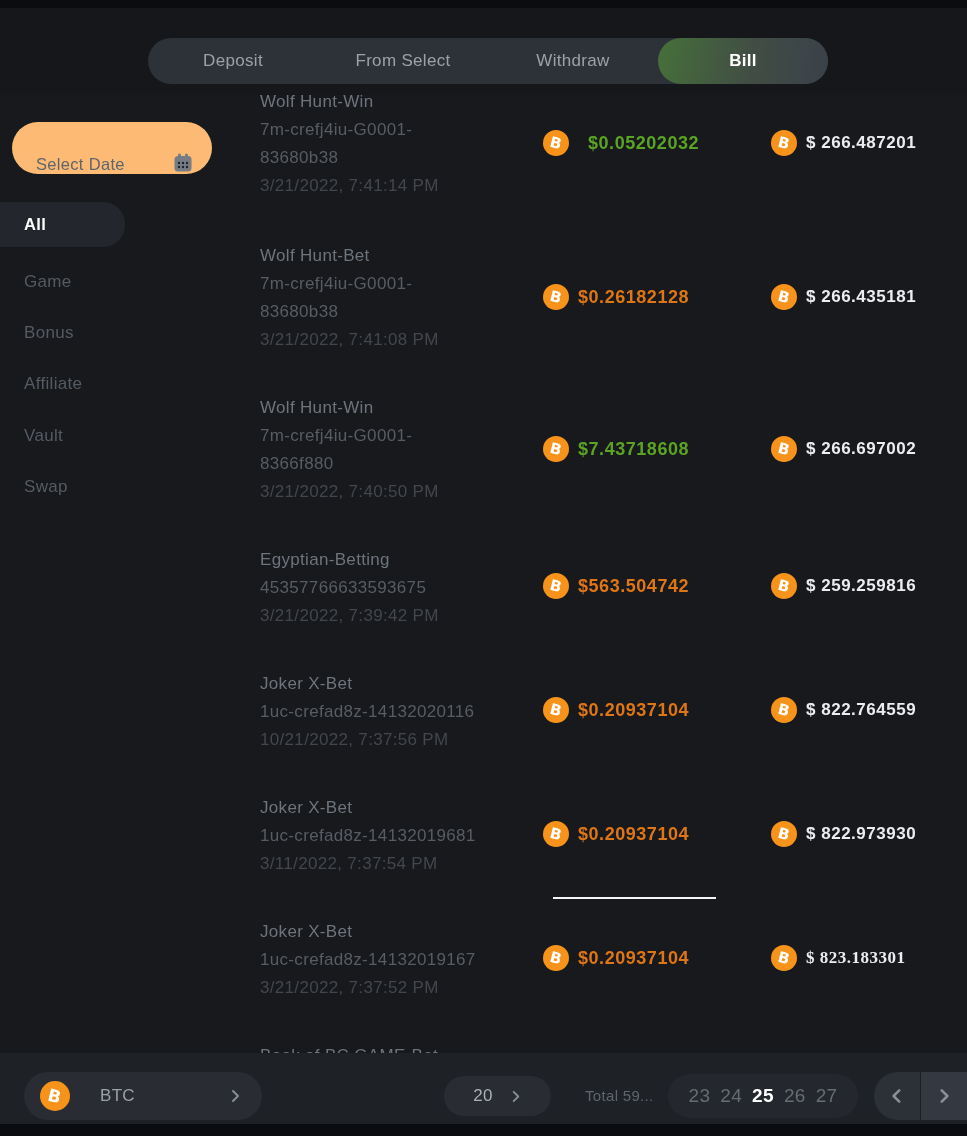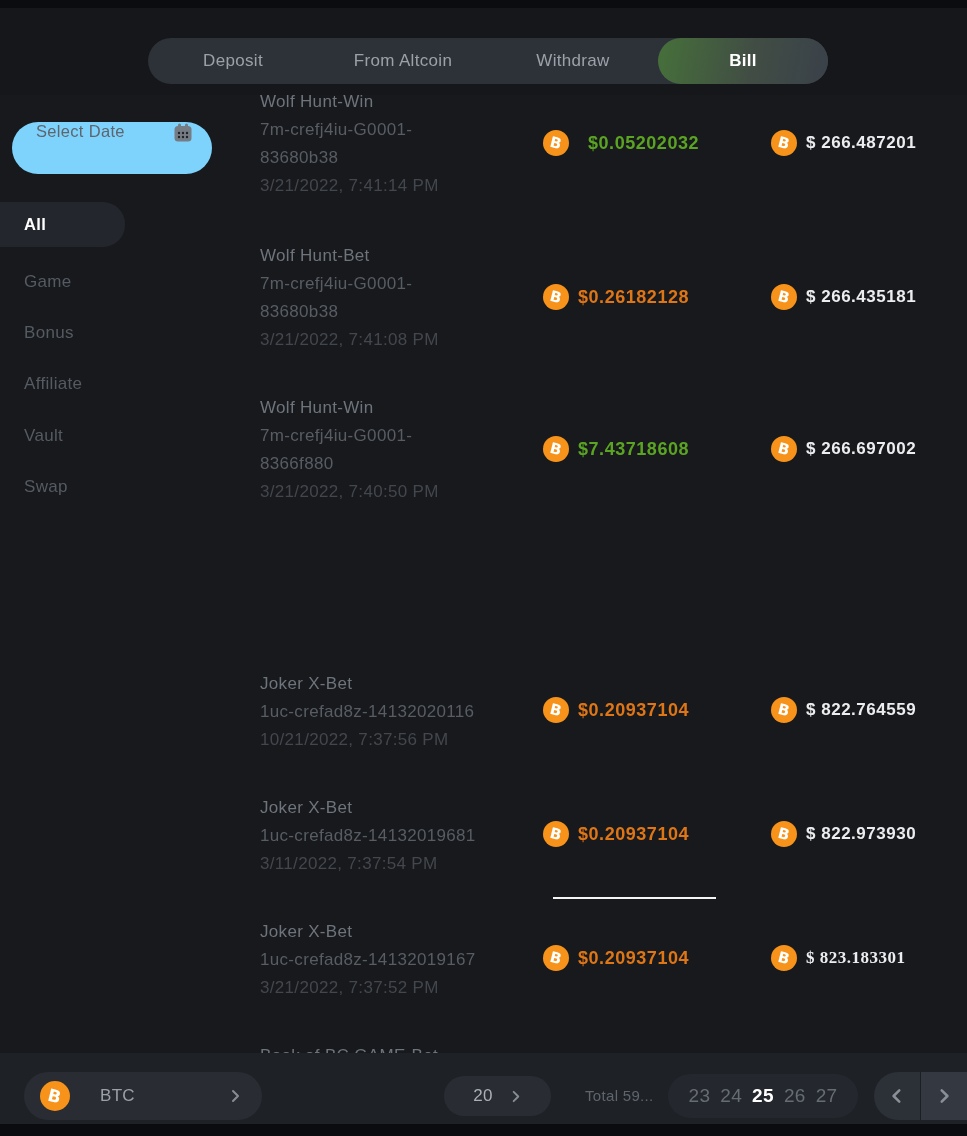--- a/index.html
+++ b/index.html
@@ -25,21 +25,21 @@
   }
   .tab.active {
     background:linear-gradient(100deg,#46703a 0%,#414d44 55%,#3a414a 100%);
     color:#ffffff; font-weight:700;
   }
 
   
   .sidebar { position:absolute; left:0; top:95px; width:225px; bottom:83px; z-index:4; }
   .date-pill {
     position:absolute; left:12px; top:27px; width:200px; height:52px;
-    background:#7dd3fc; border-radius:26px; display:flex; align-items:flex-start;
+    background:#fdba74; border-radius:26px; display:flex; align-items:flex-end;
     padding:0 18px 0 24px; cursor:pointer;
   }
   .date-pill .ph { color:#5f656d; font-size:16.5px; flex:1; }
   .filter-item {
     position:absolute; left:0; width:125px; height:45px;
     display:flex; align-items:center; padding-left:24px;
     color:#555b62; font-size:17px; cursor:pointer;
   }
   .filter-item.filter-active {
     background:#23272d; border-radius:0 22px 22px 0;
@@ -110,21 +110,21 @@
   .chev { flex:none; }
 </style>
 </head>
 <body>
 
 <div class="top-strip"></div>
 
 <div class="header">
   <div class="tabbar">
     <div class="tab">Deposit</div>
-    <div class="tab">From Altcoin</div>
+    <div class="tab">From Select</div>
     <div class="tab">Withdraw</div>
     <div class="tab active">Bill</div>
   </div>
 </div>
 
 <div class="list">
   <div class="divider-line"></div>
 
   <div class="row" style="top: -7px;">
     <div class="row-info">
@@ -182,20 +182,40 @@
       <span class="amount-text win">$7.43718608</span>
     </div>
     <div class="balance-group" style="top: 42px;">
       <span class="btc">
           <i></i>
         </span>
       <span class="balance-text">$ 266.697002</span>
     </div>
   </div>
 
+  <div class="row" style="top: 451px;">
+    <div class="row-info">
+      <div class="row-title">Egyptian-Betting</div>
+      <div class="row-id">45357766633593675</div>
+
+      <div class="row-time">3/21/2022, 7:39:42 PM</div>
+    </div>
+    <div class="amount-group" style="top: 27px;">
+      <span class="btc">
+          <i></i>
+        </span>
+      <span class="amount-text bet">$563.504742</span>
+    </div>
+    <div class="balance-group" style="top: 27px;">
+      <span class="btc">
+          <i></i>
+        </span>
+      <span class="balance-text">$ 259.259816</span>
+    </div>
+  </div>
 
   <div class="row" style="top: 575px;">
     <div class="row-info">
       <div class="row-title">Joker X-Bet</div>
       <div class="row-id">1uc-crefad8z-14132020116</div>
 
       <div class="row-time">10/21/2022, 7:37:56 PM</div>
     </div>
     <div class="amount-group" style="top: 27px;">
       <span class="btc">

